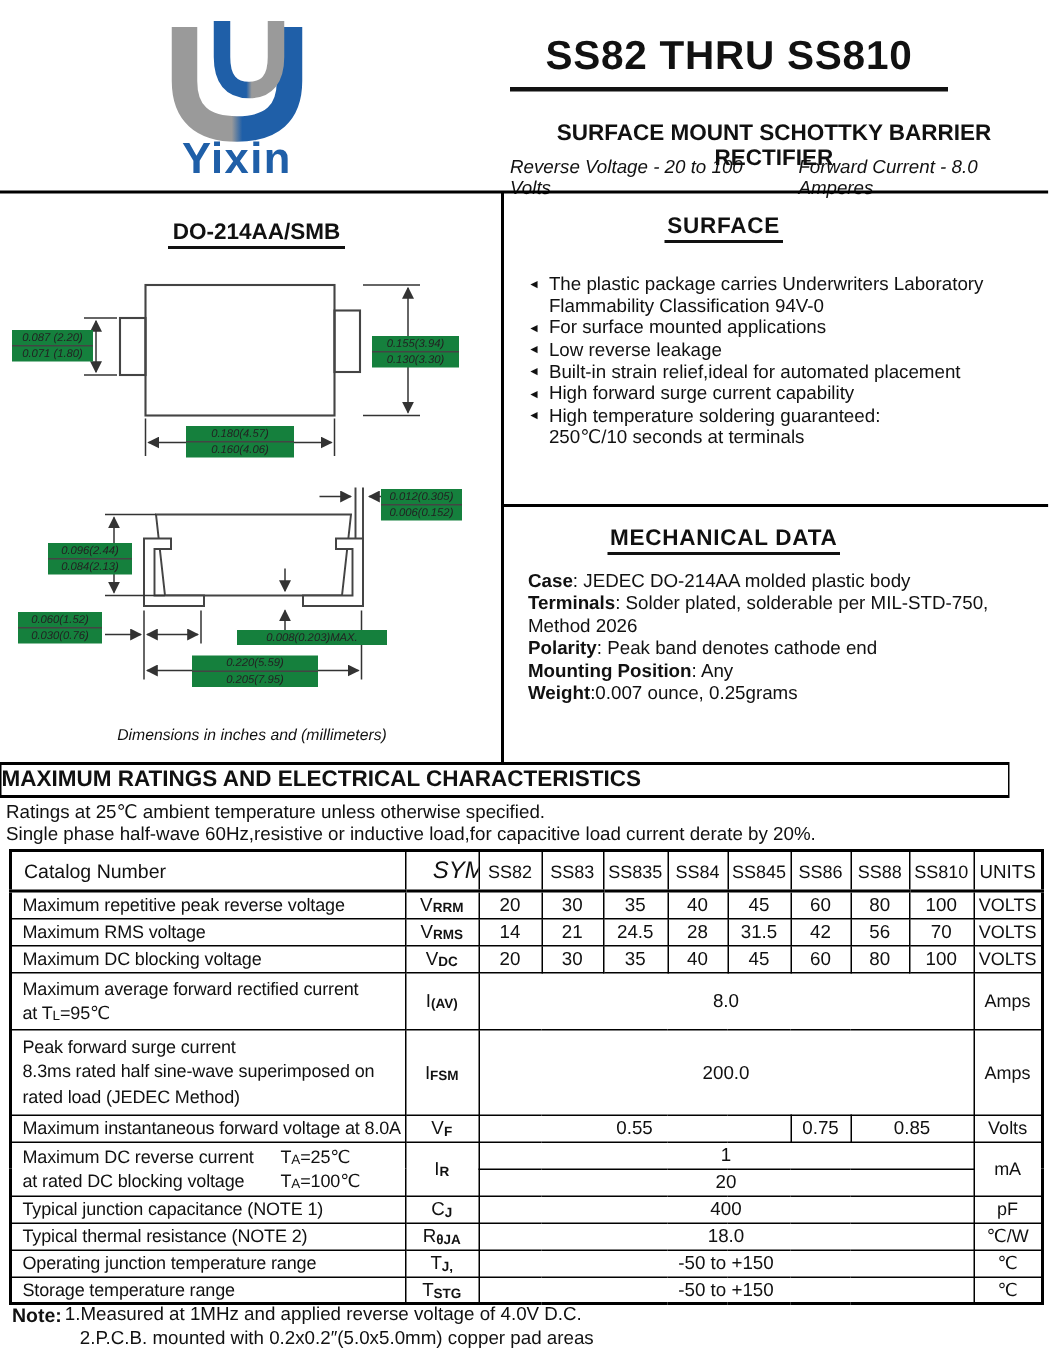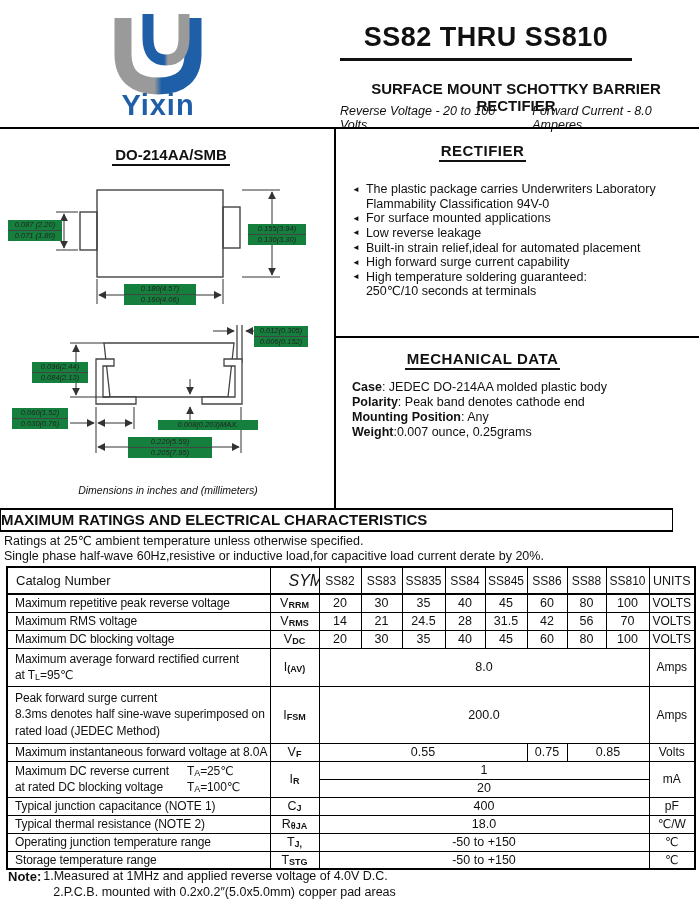--- a/index.html
+++ b/index.html
@@ -198,21 +198,21 @@
       <span class="b">0.205(7.95)</span>
     </div>
     <div class="pkg-caption">Dimensions in inches and (millimeters)</div>
   </div>
 
   <div class="col-divider"></div>
   <div class="mid-rule"></div>
 
   <div class="features">
     <div class="panel-heading">
-      <span>RECTIFIER</span>
+      <span>SURFACE</span>
     </div>
     <div class="feat-item">
       <span class="bullet">◄</span>
       <span class="txt">The plastic package carries Underwriters Laboratory Flammability Classification 94V-0</span>
     </div>
     <div class="feat-item">
       <span class="bullet">◄</span>
       <span class="txt">For surface mounted applications</span>
     </div>
     <div class="feat-item">
@@ -233,20 +233,23 @@
 250℃/10 seconds at terminals</span>
     </div>
   </div>
 
   <div class="mech">
     <div class="panel-heading">
       <span>MECHANICAL DATA</span>
     </div>
     <p class="mech-item">
       <b>Case</b><span>: JEDEC DO-214AA molded plastic body</span>
+    </p>
+    <p class="mech-item">
+      <b>Terminals</b><span>: Solder plated, solderable per MIL-STD-750, Method 2026</span>
     </p>
     <p class="mech-item">
       <b>Polarity</b><span>: Peak band denotes cathode end</span>
     </p>
     <p class="mech-item">
       <b>Mounting Position</b><span>: Any</span>
     </p>
     <p class="mech-item">
       <b>Weight</b><span>:0.007 ounce, 0.25grams</span>
     </p>
@@ -330,21 +333,21 @@
         <div>Maximum average forward rectified current</div>
         <div><span>at T</span><span class="ss">L</span><span>=95℃</span></div>
       </td>
       <td class="sym"><span>I</span><span class="ss">(AV)</span></td>
       <td class="val" colspan="8">8.0</td>
       <td class="unit">Amps</td>
     </tr>
     <tr class="h57">
       <td class="lbl">
         <div>Peak forward surge current</div>
-        <div>8.3ms denotes half sine-wave superimposed on</div>
+        <div>8.3ms rated half sine-wave superimposed on</div>
         <div>rated load (JEDEC Method)</div>
       </td>
       <td class="sym"><span>I</span><span class="ss">FSM</span></td>
       <td class="val" colspan="8">200.0</td>
       <td class="unit">Amps</td>
     </tr>
     <tr class="h18">
       <td class="lbl">Maximum instantaneous forward voltage at 8.0A</td>
       <td class="sym"><span>V</span><span class="ss">F</span></td>
       <td class="val" colspan="5">0.55</td>

